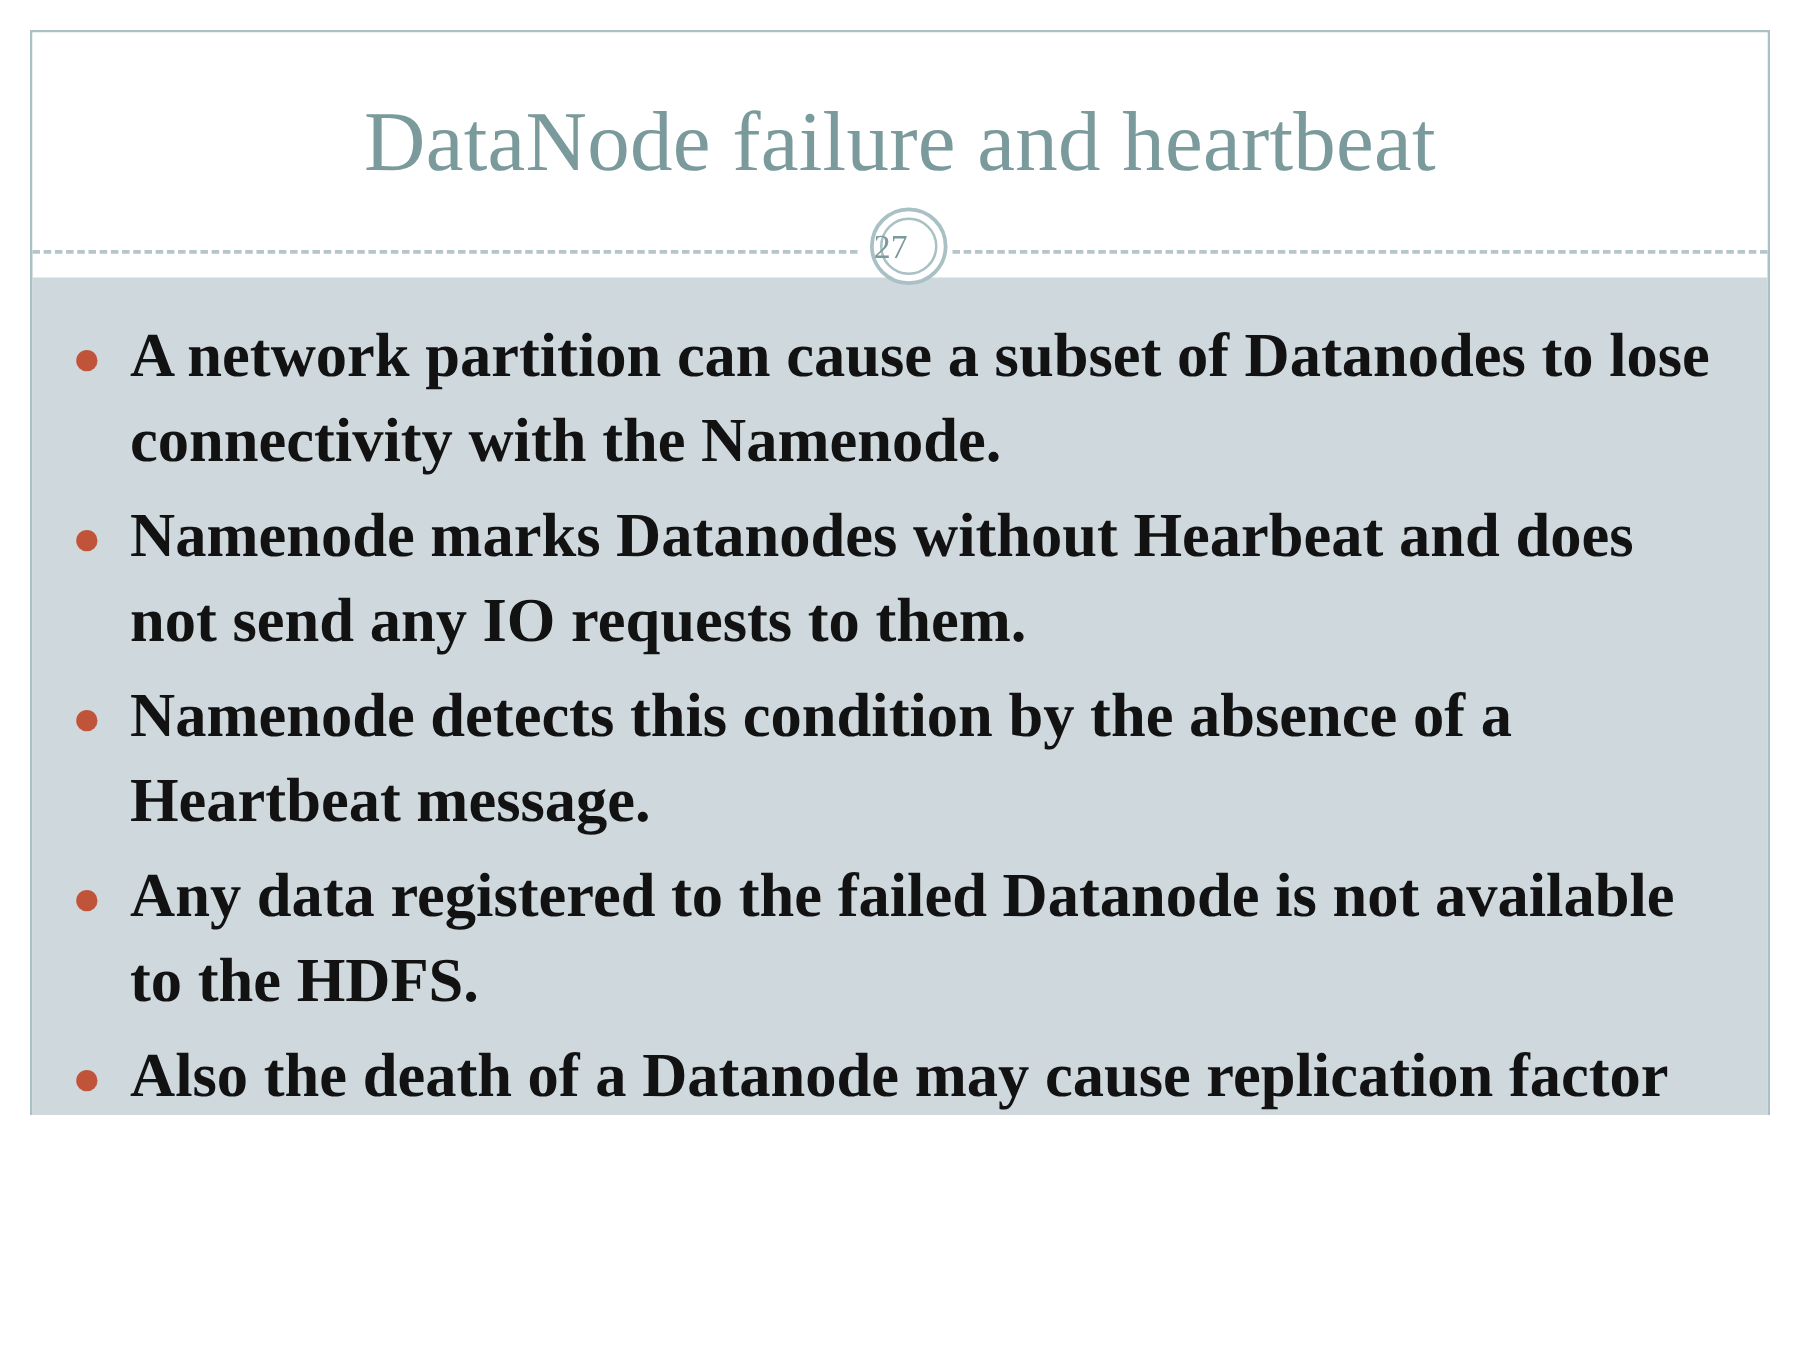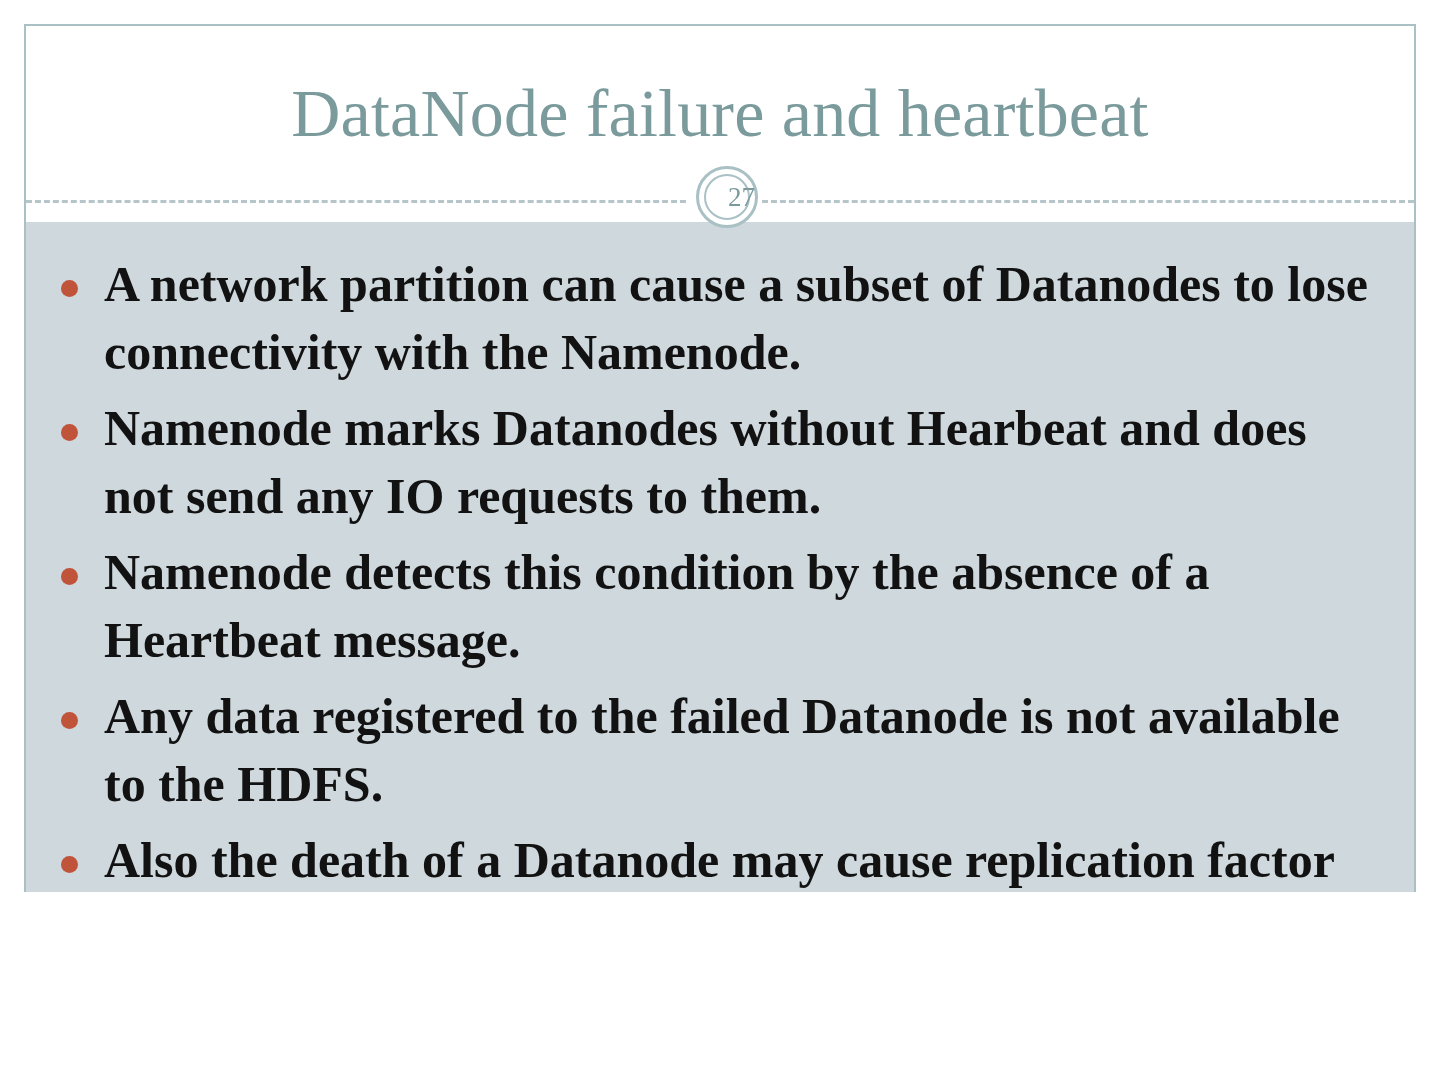--- a/index.html
+++ b/index.html
@@ -76,21 +76,21 @@
     left: 696px;
     top: 166px;
     width: 62px;
     height: 62px;
     border-radius: 50%;
     background: #ffffff;
     border: 3px solid #a9c0c4;
     box-sizing: border-box;
     display: flex;
     align-items: center;
-    justify-content: flex-end;
+    justify-content: flex-start;
   }
   #page-badge-inner-ring {
     position: absolute;
     left: 5px;
     top: 5px;
     right: 5px;
     bottom: 5px;
     border-radius: 50%;
     border: 2px solid #a9c0c4;
     box-sizing: border-box;

